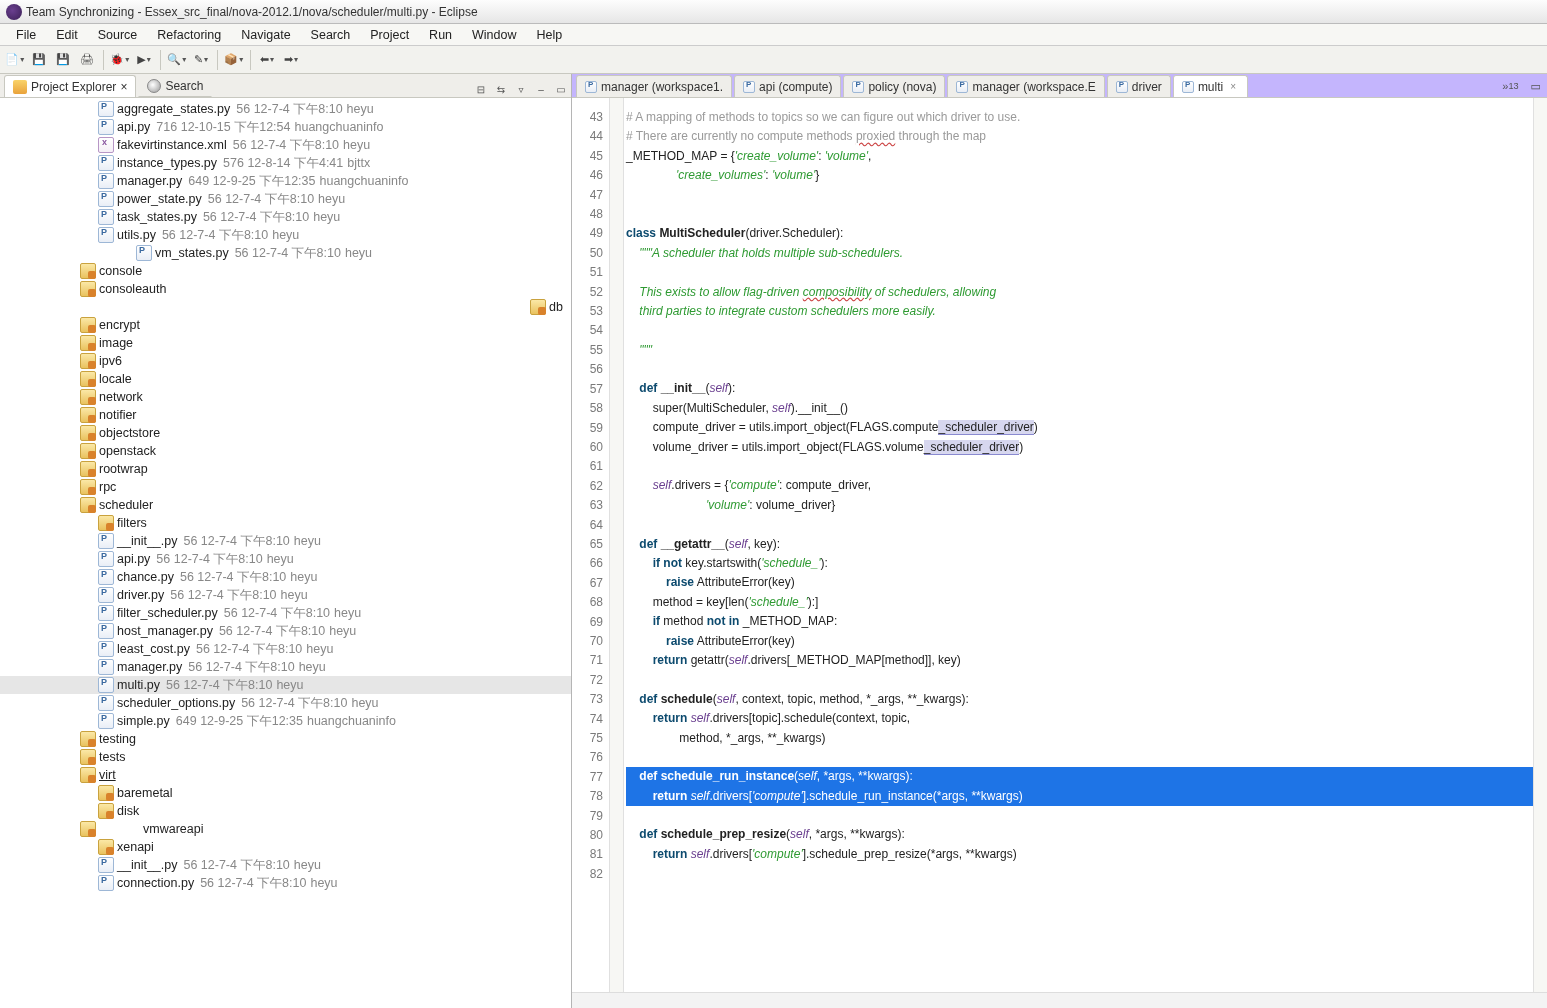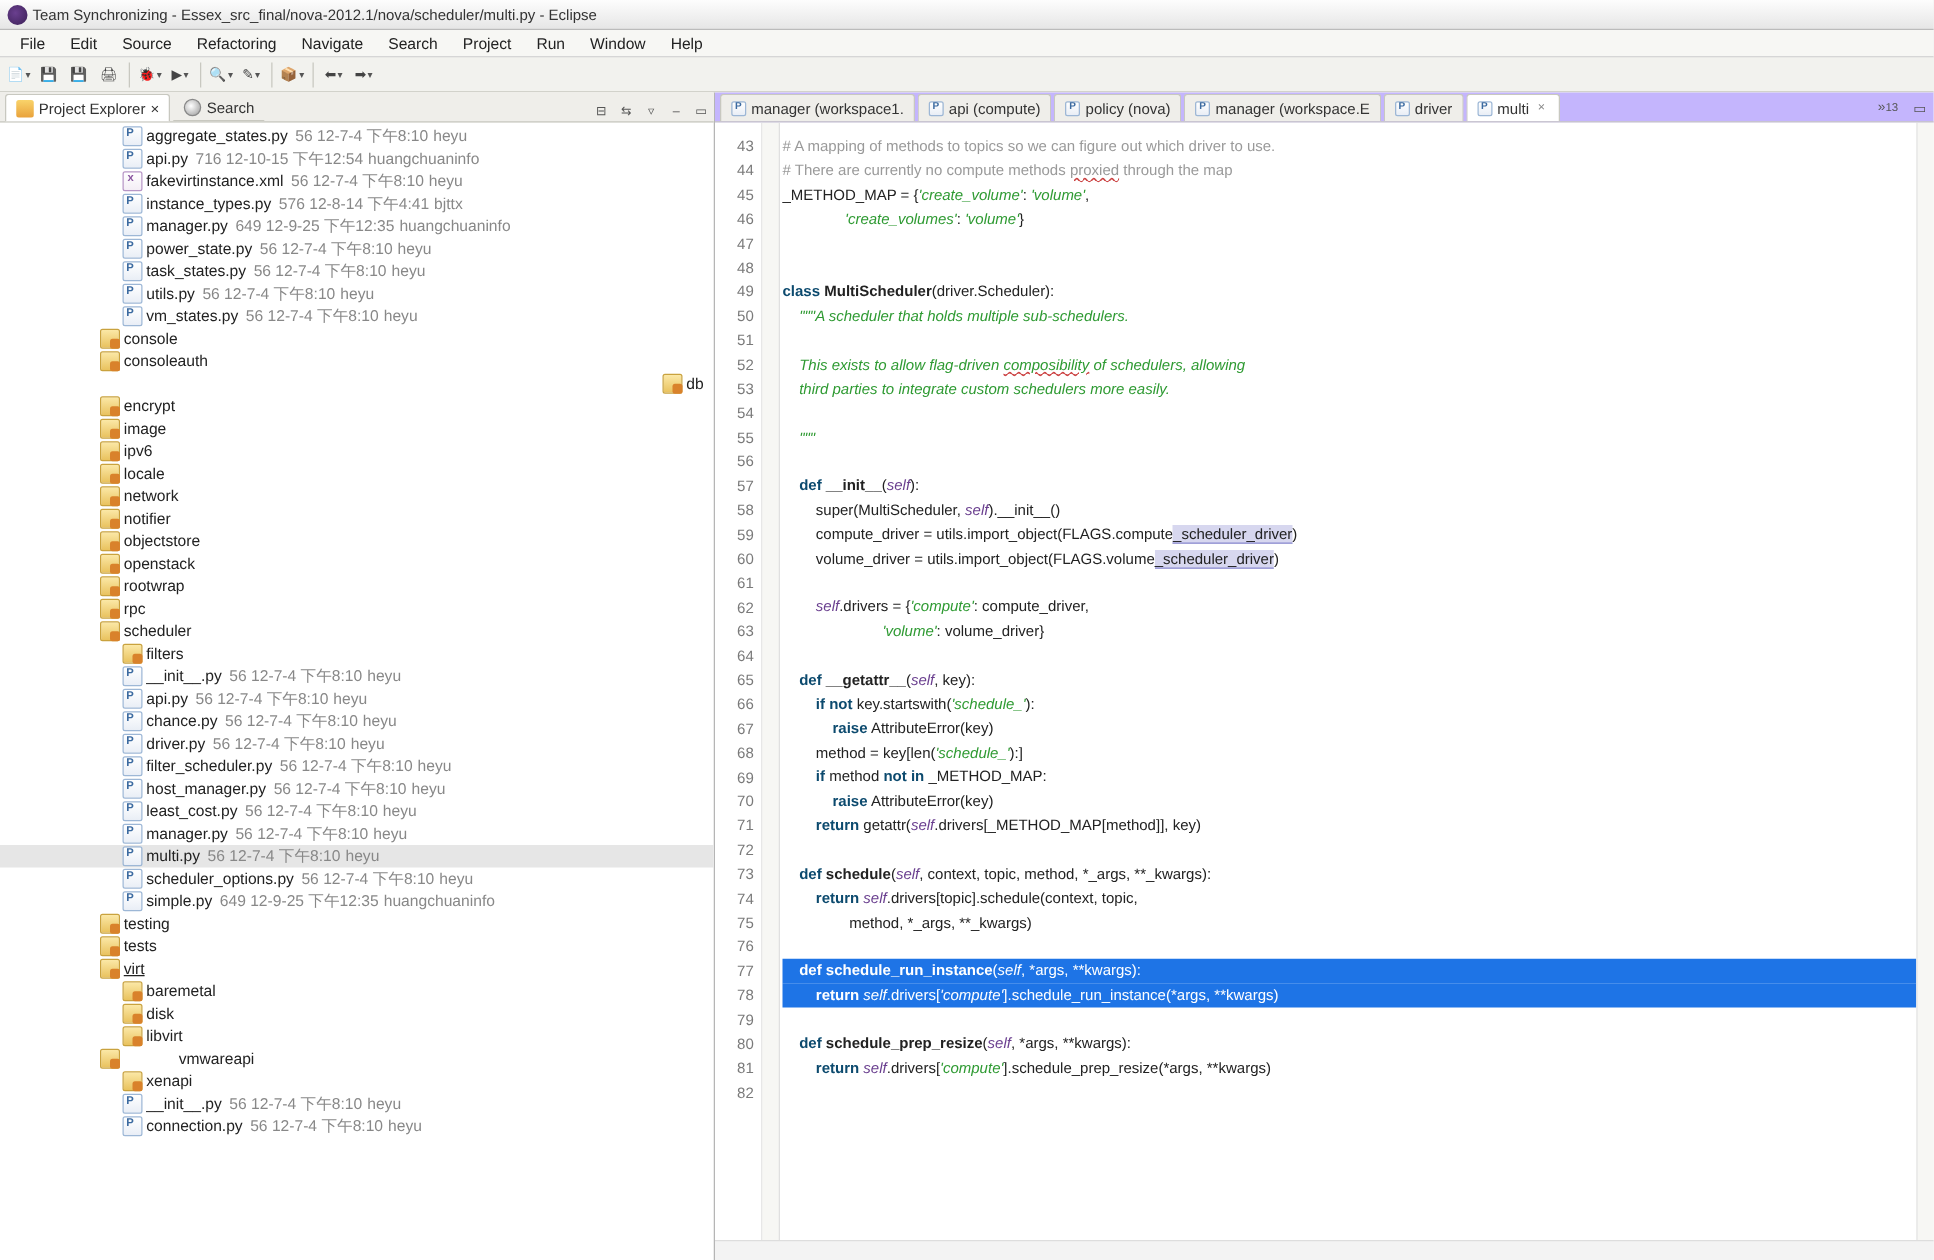--- a/index.html
+++ b/index.html
@@ -178,21 +178,21 @@
           <span>task_states.py</span>
           <span class="meta">56  12-7-4 下午8:10</span>
           <span class="auth">heyu</span>
         </div>
         <div class="node" style="padding-left: 98px;">
           <div class="ico16 pyf"></div>
           <span>utils.py</span>
           <span class="meta">56  12-7-4 下午8:10</span>
           <span class="auth">heyu</span>
         </div>
-        <div class="node" style="padding-left: 98px;">
+        <div class="node" style="padding-left: 98px; margin-left: 38px;">
           <div class="ico16 pyf"></div>
           <span>vm_states.py</span>
           <span class="meta">56  12-7-4 下午8:10</span>
           <span class="auth">heyu</span>
         </div>
         <div class="node" style="padding-left: 80px;">
           <div class="ico16 fld pkg"></div>
           <span>console</span>
         </div>
         <div class="node" style="padding-left: 80px;">
@@ -329,24 +329,20 @@
           <div class="ico16 fld pkg"></div>
           <span>virt</span>
         </div>
         <div class="node" style="padding-left: 98px;">
           <div class="ico16 fld pkg"></div>
           <span>baremetal</span>
         </div>
         <div class="node" style="padding-left: 98px;">
           <div class="ico16 fld pkg"></div>
           <span>disk</span>
-        </div>
-        <div class="node" style="padding-left: 98px;">
-          <div class="ico16 fld pkg"></div>
-          <span>libvirt</span>
         </div>
         <div class="node" style="padding-left: 80px; gap: 44px;">
           <div class="ico16 fld pkg"></div>
           <span>vmwareapi</span>
         </div>
         <div class="node" style="padding-left: 98px;">
           <div class="ico16 fld pkg"></div>
           <span>xenapi</span>
         </div>
         <div class="node" style="padding-left: 98px;">

